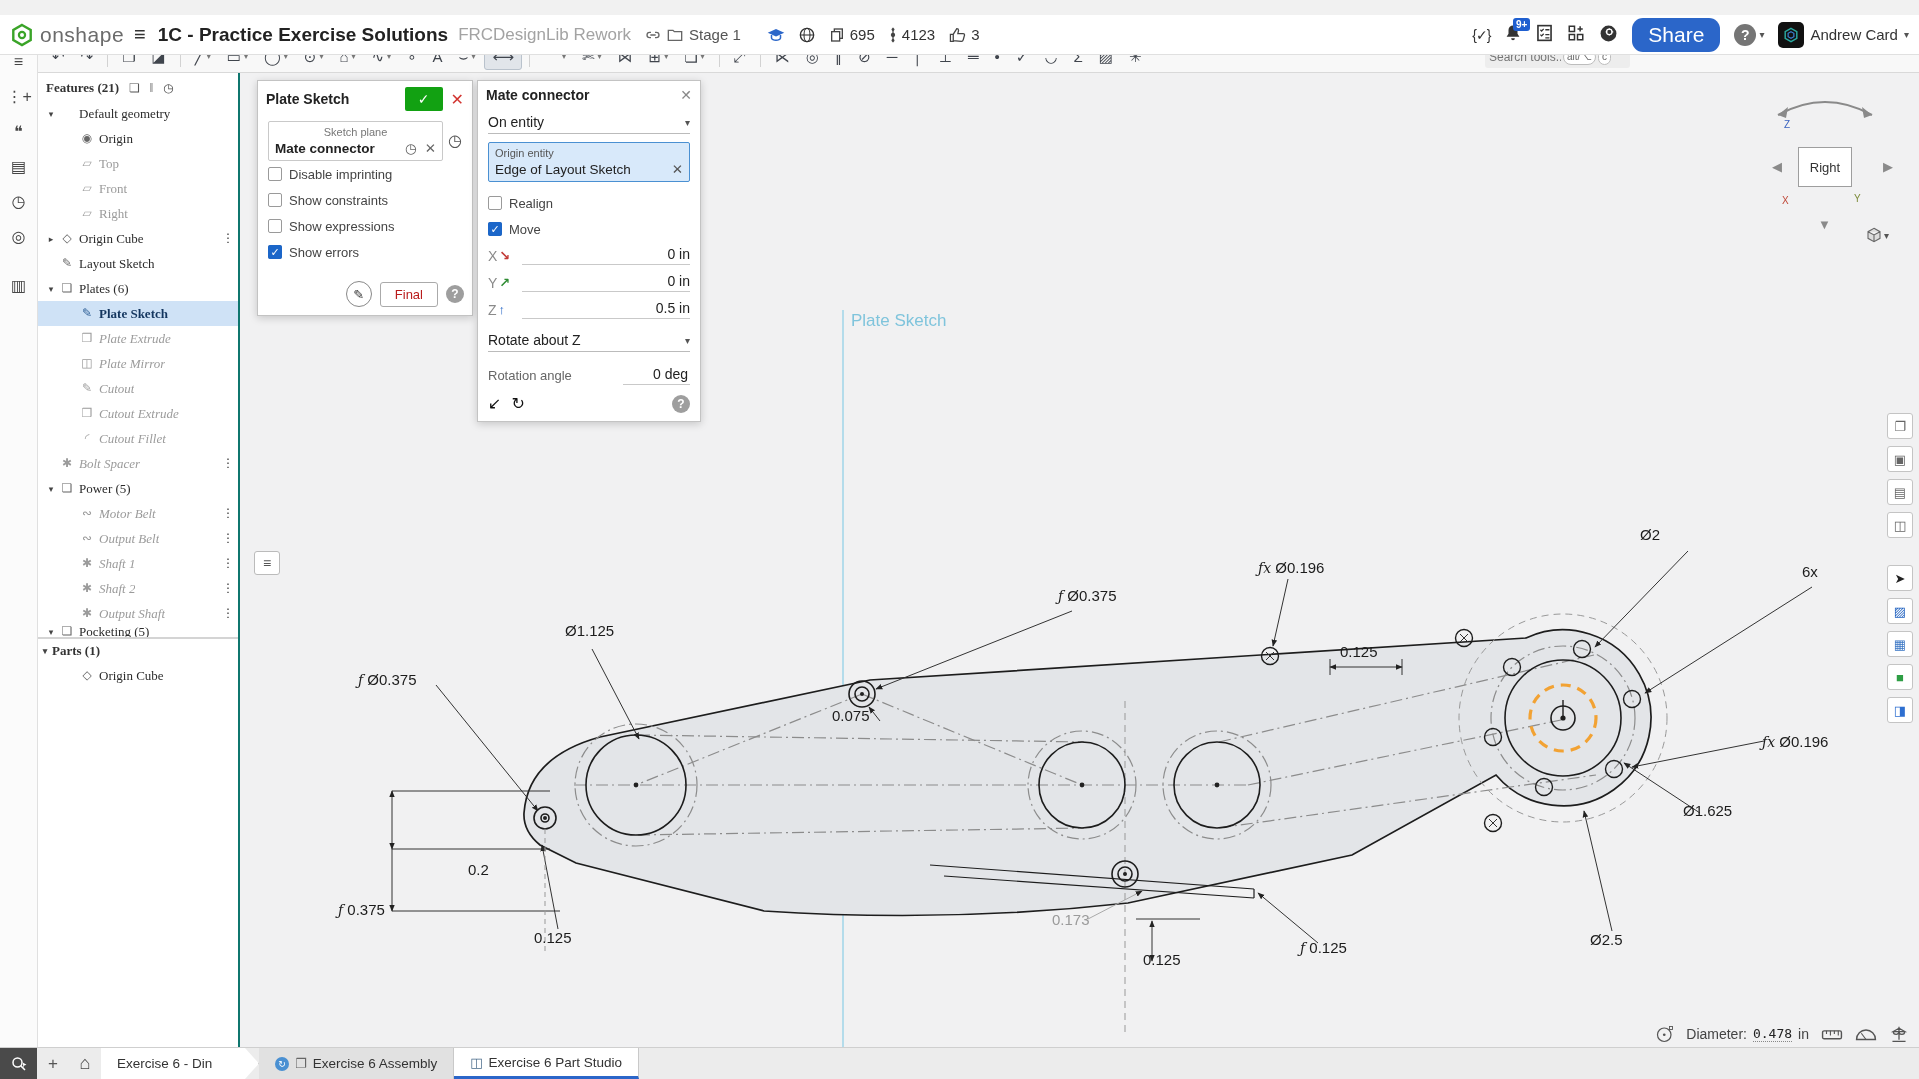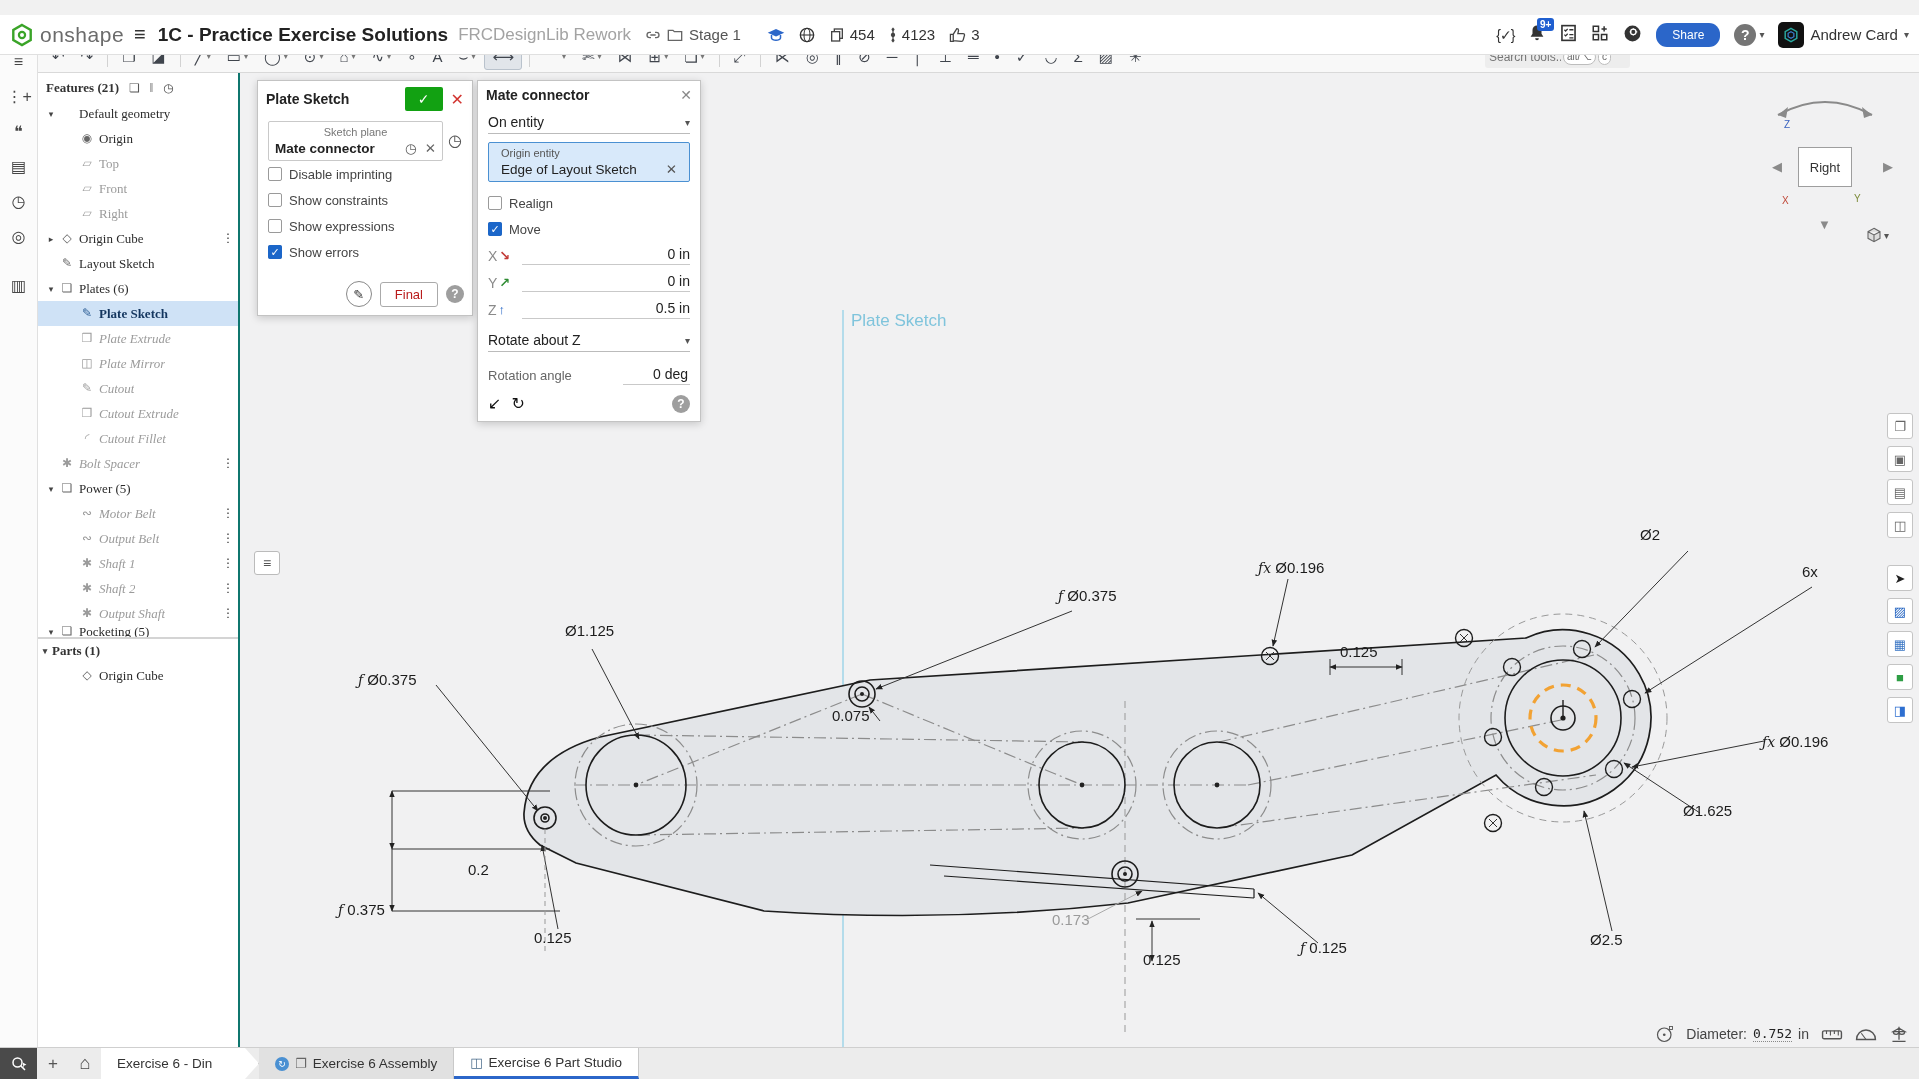--- a/index.html
+++ b/index.html
@@ -14,21 +14,21 @@
   .hamburger { font-size:20px; color:#333; margin-right:12px; cursor:pointer; }
   .doc-title { font-size:19px; font-weight:bold; color:#222; margin-right:10px; white-space:nowrap; }
   .doc-subtitle { font-size:17px; color:#a3a3a3; margin-right:14px; white-space:nowrap; }
   .crumb { display:flex; align-items:center; gap:6px; color:#555; font-size:15px; margin-right:26px; }
   .stats { display:flex; align-items:center; gap:14px; color:#333; font-size:15px; }
   .stat { display:flex; align-items:center; gap:5px; }
   .tb-right { margin-left:auto; display:flex; align-items:center; gap:14px; }
   .fs-icon { font-size:14px; color:#333; letter-spacing:-1px; }
   .bell-wrap { position:relative; }
   .badge { position:absolute; top:-6px; right:-8px; background:#1f5fd0; color:#fff; font-size:10px; font-weight:bold; border-radius:3px; padding:1px 3px; }
-  .share-btn { background:#2b66c9; color:#fff; border:none; border-radius:11px; font-size:12px; padding:5px 16px; cursor:pointer; }
+  .share-btn { background:#2b66c9; color:#fff; border:none; border-radius:11px; font-size:21px; padding:5px 16px; cursor:pointer; }
   .qhelp { width:22px; height:22px; border-radius:50%; background:#757575; color:#fff; font-weight:bold; font-size:14px; display:inline-flex; align-items:center; justify-content:center; }
   .caret { font-size:10px; color:#555; }
   .avatar { width:26px; height:26px; background:#111; border-radius:5px; display:inline-flex; align-items:center; justify-content:center; }
   .user-name { font-size:15px; color:#333; }
 
   
   .toolbar { position:absolute; top:41px; left:38px; right:0; height:32px; background:#f8f8f8; border-bottom:1px solid #d9d9d9; display:flex; align-items:center; padding:0 6px; z-index:30; }
   .tools { display:flex; align-items:center; height:100%; }
   .tool { display:inline-flex; align-items:center; padding:3px 7px; margin:0 1px; border-radius:3px; color:#40454d; cursor:pointer; }
   .tool .tglyph { font-size:15px; }
@@ -111,21 +111,21 @@
   .dlg1-foot { display:flex; align-items:center; justify-content:flex-end; gap:8px; padding:6px 8px 8px; }
   .sk-circle { width:26px; height:26px; border:1px solid #888; border-radius:50%; display:flex; align-items:center; justify-content:center; font-size:13px; color:#333; cursor:pointer; }
   .final-btn { border:1px solid #aaa; background:#fff; border-radius:3px; padding:4px 14px; font-size:13px; color:#b91c1c; cursor:pointer; }
   .qhelp-sm { width:18px; height:18px; border-radius:50%; background:#9e9e9e; color:#fff; font-size:12px; font-weight:bold; display:inline-flex; align-items:center; justify-content:center; }
 
   .dlg2 { left:237px; top:7px; width:224px; }
   .dlg2 .dlg-title { font-weight:bold; }
   .dlg2 .xclose { margin-left:auto; color:#888; font-size:14px; cursor:pointer; }
   .ddrow { display:flex; align-items:center; border-bottom:1px solid #bbb; margin:2px 10px 8px; padding:3px 0; font-size:14px; color:#222; cursor:pointer; }
   .ddrow .caret { margin-left:auto; }
-  .originbox { margin:0 10px 8px; background:#d8e9fa; border:1.5px solid #4a90d2; border-radius:2px; padding:4px 12px; }
+  .originbox { margin:0 10px 8px; background:#d8e9fa; border:1.5px solid #4a90d2; border-radius:2px; padding:4px 6px; }
   .originbox .lab { font-size:11px; color:#555; }
   .originbox .val { display:flex; align-items:center; font-size:13.5px; color:#222; margin-top:2px; }
   .originbox .val .vx { margin-left:auto; color:#555; cursor:pointer; }
   .dlg2 .cbrow { padding:0 10px; }
   .mrow { display:flex; align-items:center; height:27px; padding:0 10px; }
   .mrow .axl { width:34px; color:#8a8a8a; font-size:14px; display:flex; align-items:center; gap:2px; }
   .mrow .axarrow { font-size:13px; font-weight:bold; }
   .mrow .mval { flex:1; text-align:right; border-bottom:1px solid #c9c9c9; font-size:14px; color:#222; padding-bottom:2px; }
   .rotrow { display:flex; align-items:center; height:30px; padding:0 10px; color:#666; }
   .rotrow .rv { margin-left:auto; color:#222; font-size:14px; border-bottom:1px solid #c9c9c9; padding:0 2px 2px 30px; }
@@ -182,21 +182,21 @@
             <circle cx="12" cy="12" r="10" fill="none" stroke="#333" stroke-width="2"></circle>
             <ellipse cx="12" cy="12" rx="4.5" ry="10" fill="none" stroke="#333" stroke-width="1.6"></ellipse>
             <path d="M2 12h20" stroke="#333" stroke-width="1.6"></path>
           </svg>
         </span>
       <span class="stat">
           <svg width="16" height="16" viewBox="0 0 24 24">
             <rect x="8" y="3" width="12" height="14" fill="none" stroke="#444" stroke-width="2"></rect>
             <rect x="4" y="7" width="12" height="14" fill="#fff" stroke="#444" stroke-width="2"></rect>
           </svg>
-          <span>454</span>
+          <span>695</span>
         </span>
       <span class="stat">
           <svg width="8" height="18" viewBox="0 0 8 20">
             <line x1="4" y1="2" x2="4" y2="18" stroke="#444" stroke-width="1.4"></line>
             <circle cx="4" cy="4" r="1.6" fill="#444"></circle>
             <circle cx="4" cy="10" r="2.4" fill="#444"></circle>
             <circle cx="4" cy="16" r="1.6" fill="#444"></circle>
           </svg>
           <span>4123</span>
         </span>
@@ -759,21 +759,21 @@
         <span class="rs-ic" style="color: rgb(46, 111, 208);">◨</span>
       </div>
 
     <div class="measure">
       <svg width="18" height="18" viewBox="0 0 24 24">
           <circle cx="11" cy="13" r="9" fill="none" stroke="#555" stroke-width="1.6"></circle>
           <circle cx="11" cy="13" r="1.8" fill="#555"></circle>
           <rect x="18" y="2" width="4" height="4" fill="none" stroke="#555" stroke-width="1.2"></rect>
         </svg>
       <span>Diameter:</span>
-      <span class="mval" style="margin-left:-6px">0.752</span>
+      <span class="mval" style="margin-left:-6px">0.478</span>
       <span style="margin-left:-6px">in</span>
       <svg width="22" height="16" viewBox="0 0 28 20">
           <rect x="2" y="6" width="24" height="10" rx="2" fill="none" stroke="#555" stroke-width="1.8"></rect>
           <path d="M7 6v4M12 6v6M17 6v4M22 6v6" stroke="#555" stroke-width="1.4"></path>
         </svg>
       <svg width="22" height="16" viewBox="0 0 28 20">
           <path d="M2 17a12 12 0 0124 0z" fill="none" stroke="#555" stroke-width="1.8"></path>
           <path d="M14 17L8 9" stroke="#555" stroke-width="1.4"></path>
         </svg>
       <svg width="20" height="18" viewBox="0 0 24 22">

